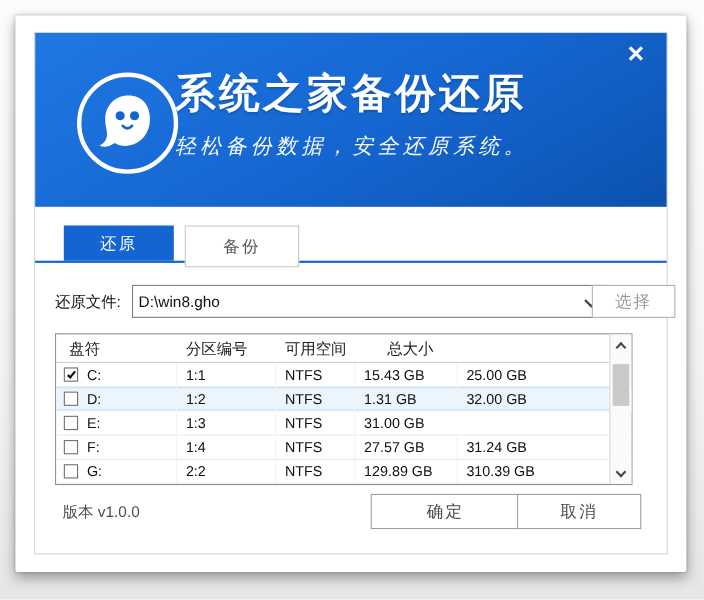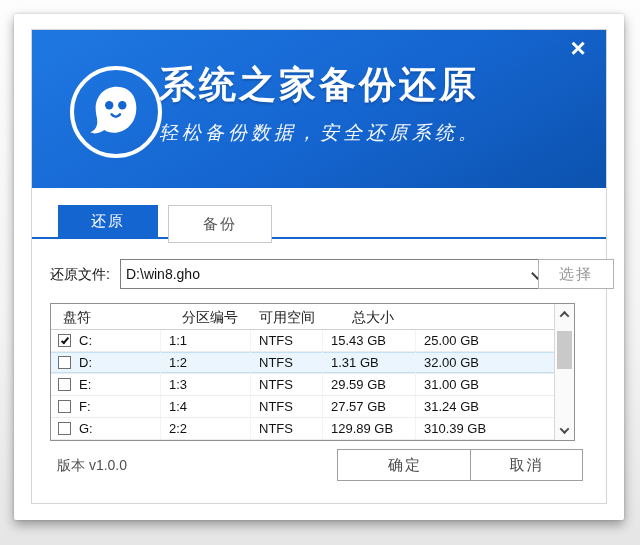--- a/index.html
+++ b/index.html
@@ -84,21 +84,21 @@
   .thead { display:flex; height:26px; line-height:26px; border-bottom:1px solid #cfcfcf;
            font-size:14px; color:#222; }
   .th { padding-left:8px; }
   .th.c1 { padding-left:12px; }
   .trow { display:flex; height:22px; align-items:center; border-bottom:1px solid #ececec;
           cursor:default; }
   .trow.hl { background:#eaf5fd;
              box-shadow:inset 0 1px 0 #c5e0f5, inset 0 -1px 0 #c5e0f5; }
   .td { height:100%; display:flex; align-items:center; padding-left:8px;
         border-right:1px solid #f0f4f8; }
-  .c1 { width:110px; } .c2 { width:90px;text-align:center; } .c3 { width:72px; }
+  .c1 { width:110px; } .c2 { width:90px; } .c3 { width:72px; }
   .c4 { width:93px; } .c5 { width:116px; border-right:none; }
   .cf { flex:1; border-right:none; }
   .td.c1 { padding-left:7px; }
   .cb {
     width:13px; height:13px; background:#fff; border:1px solid #707070;
     margin-right:8px; display:flex; align-items:center; justify-content:center;
     flex:none; cursor:pointer;
   }
   .ck { width:4px; height:8px; border-right:2px solid #101010; border-bottom:2px solid #101010;
         transform:rotate(40deg); margin-top:-2px; }
@@ -193,21 +193,20 @@
             <div class="td c5">32.00 GB</div>
             <div class="td cf"></div>
           </div>
           <div class="trow">
             <div class="td c1">
               <div class="cb"></div>
               <div class="drv">E:</div>
             </div>
             <div class="td c2">1:3</div>
             <div class="td c3">NTFS</div>
-            <div class="td c4">29.59 GB</div>
             <div class="td c5">31.00 GB</div>
             <div class="td cf"></div>
           </div>
           <div class="trow">
             <div class="td c1">
               <div class="cb"></div>
               <div class="drv">F:</div>
             </div>
             <div class="td c2">1:4</div>
             <div class="td c3">NTFS</div>

